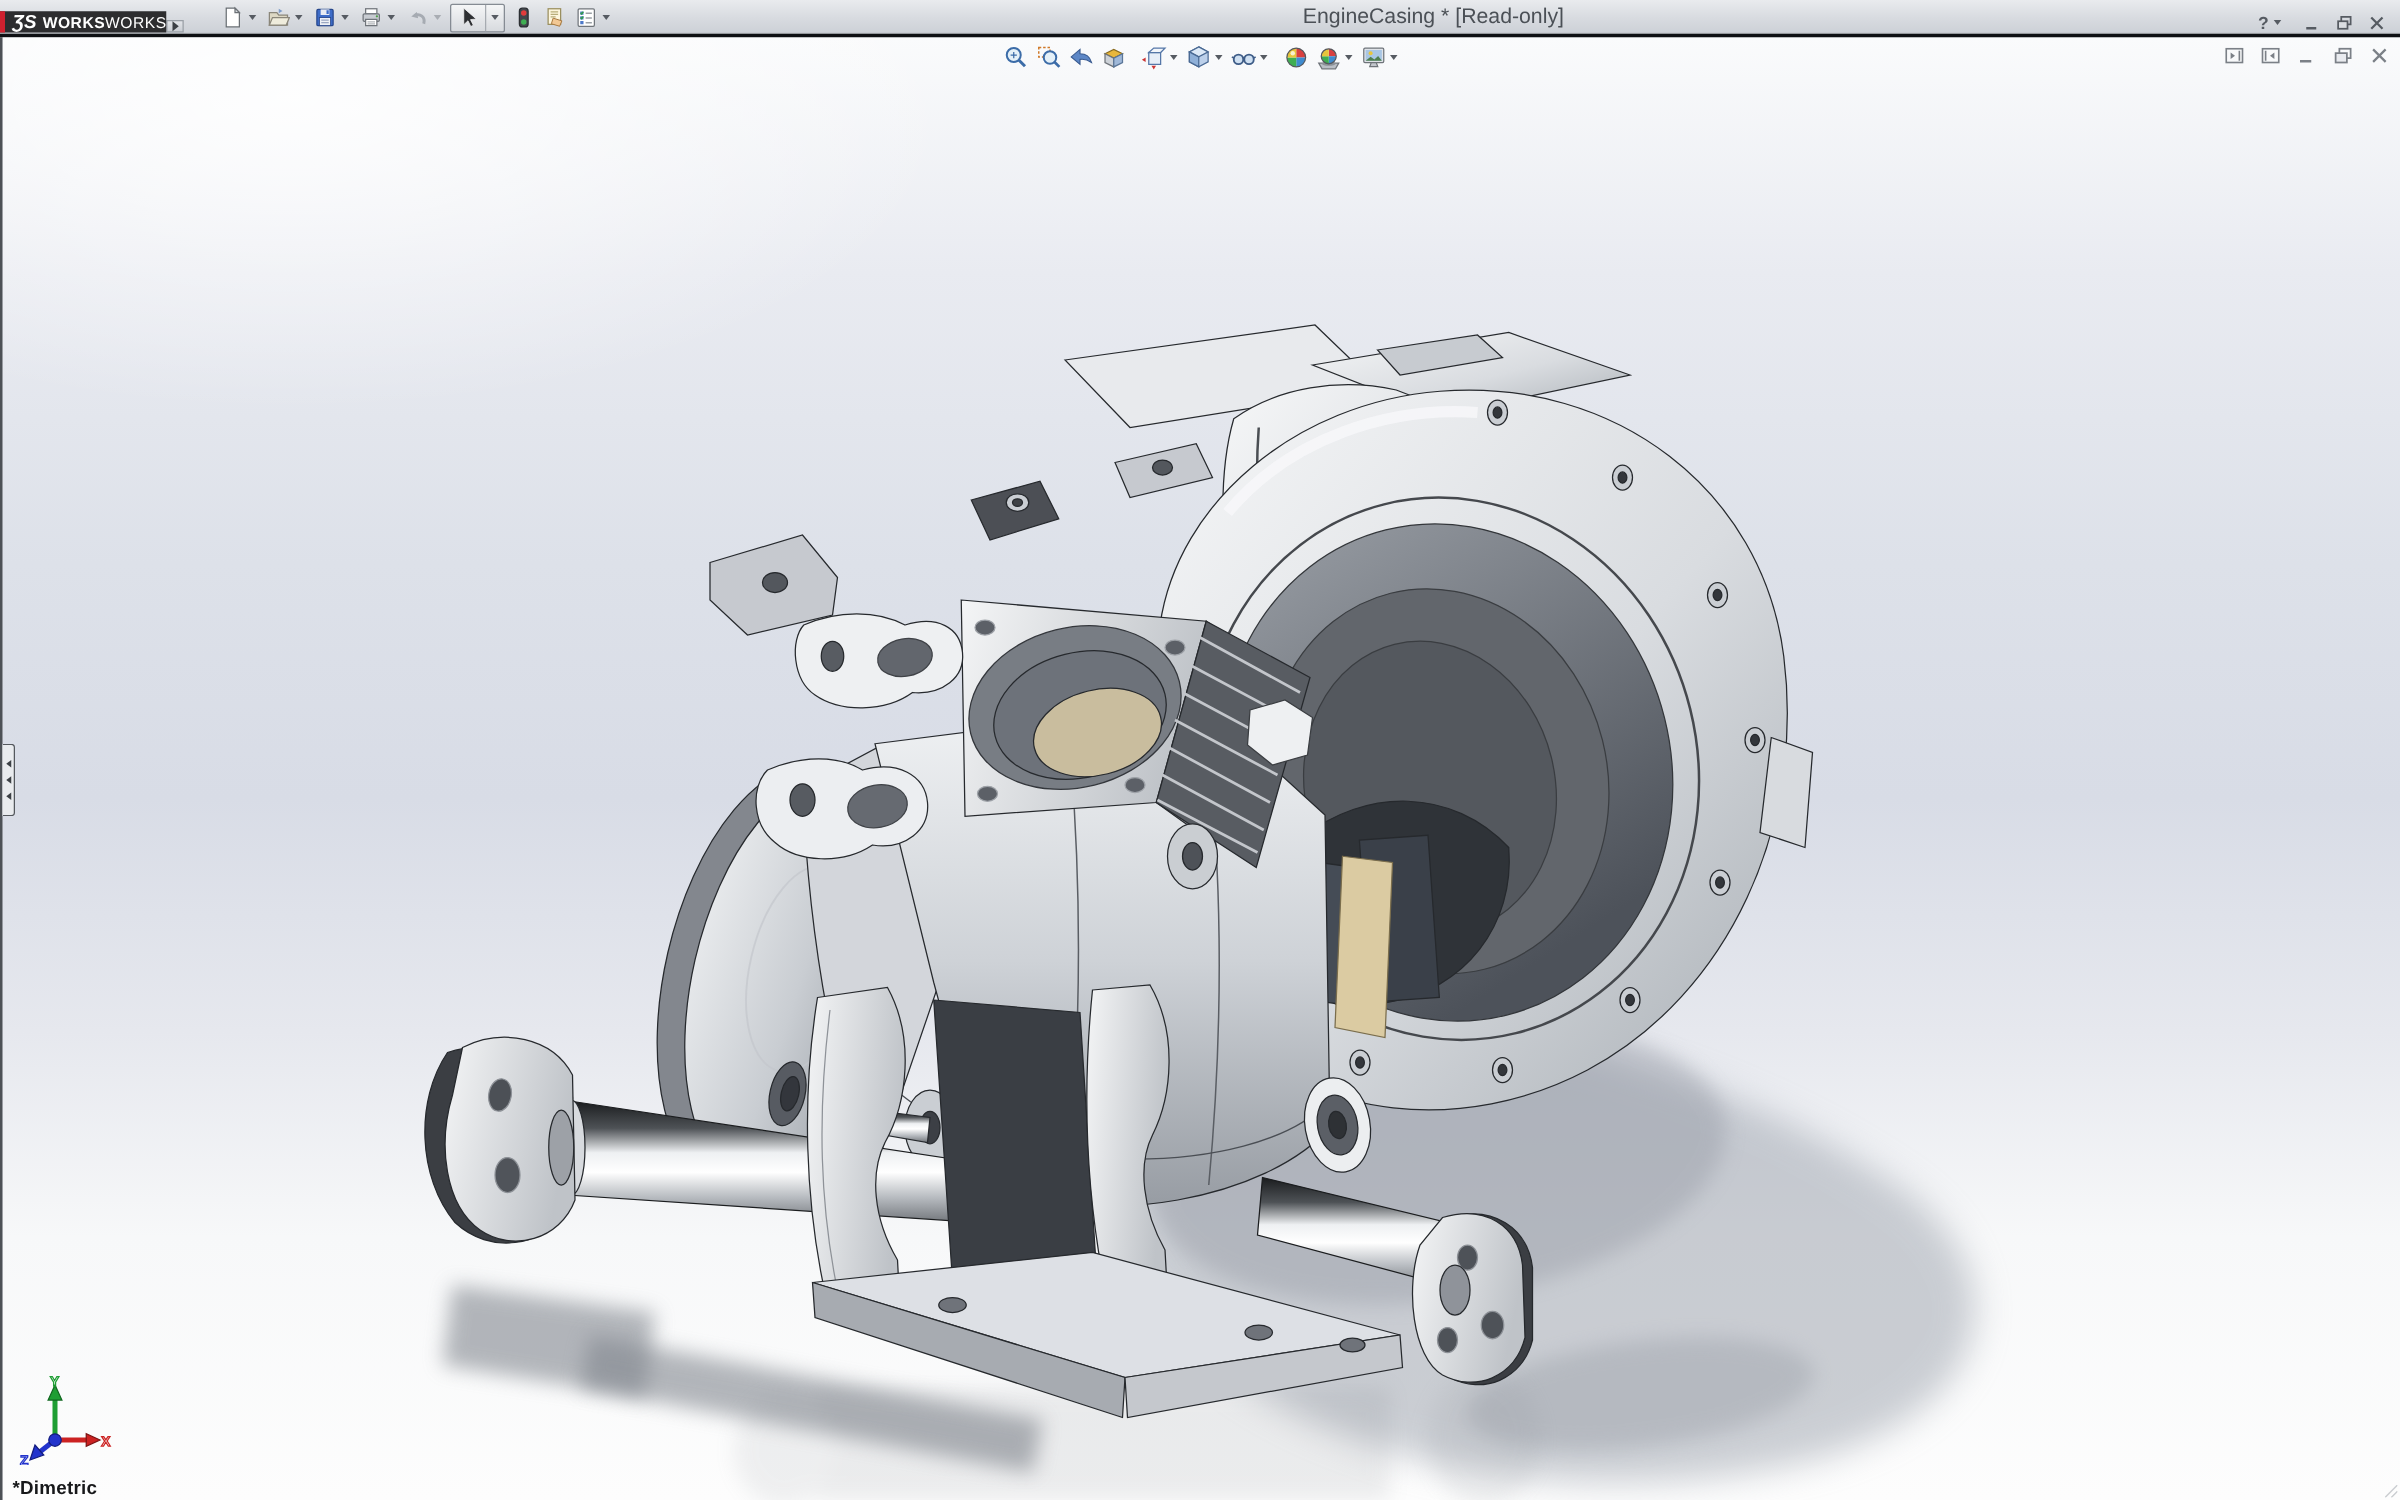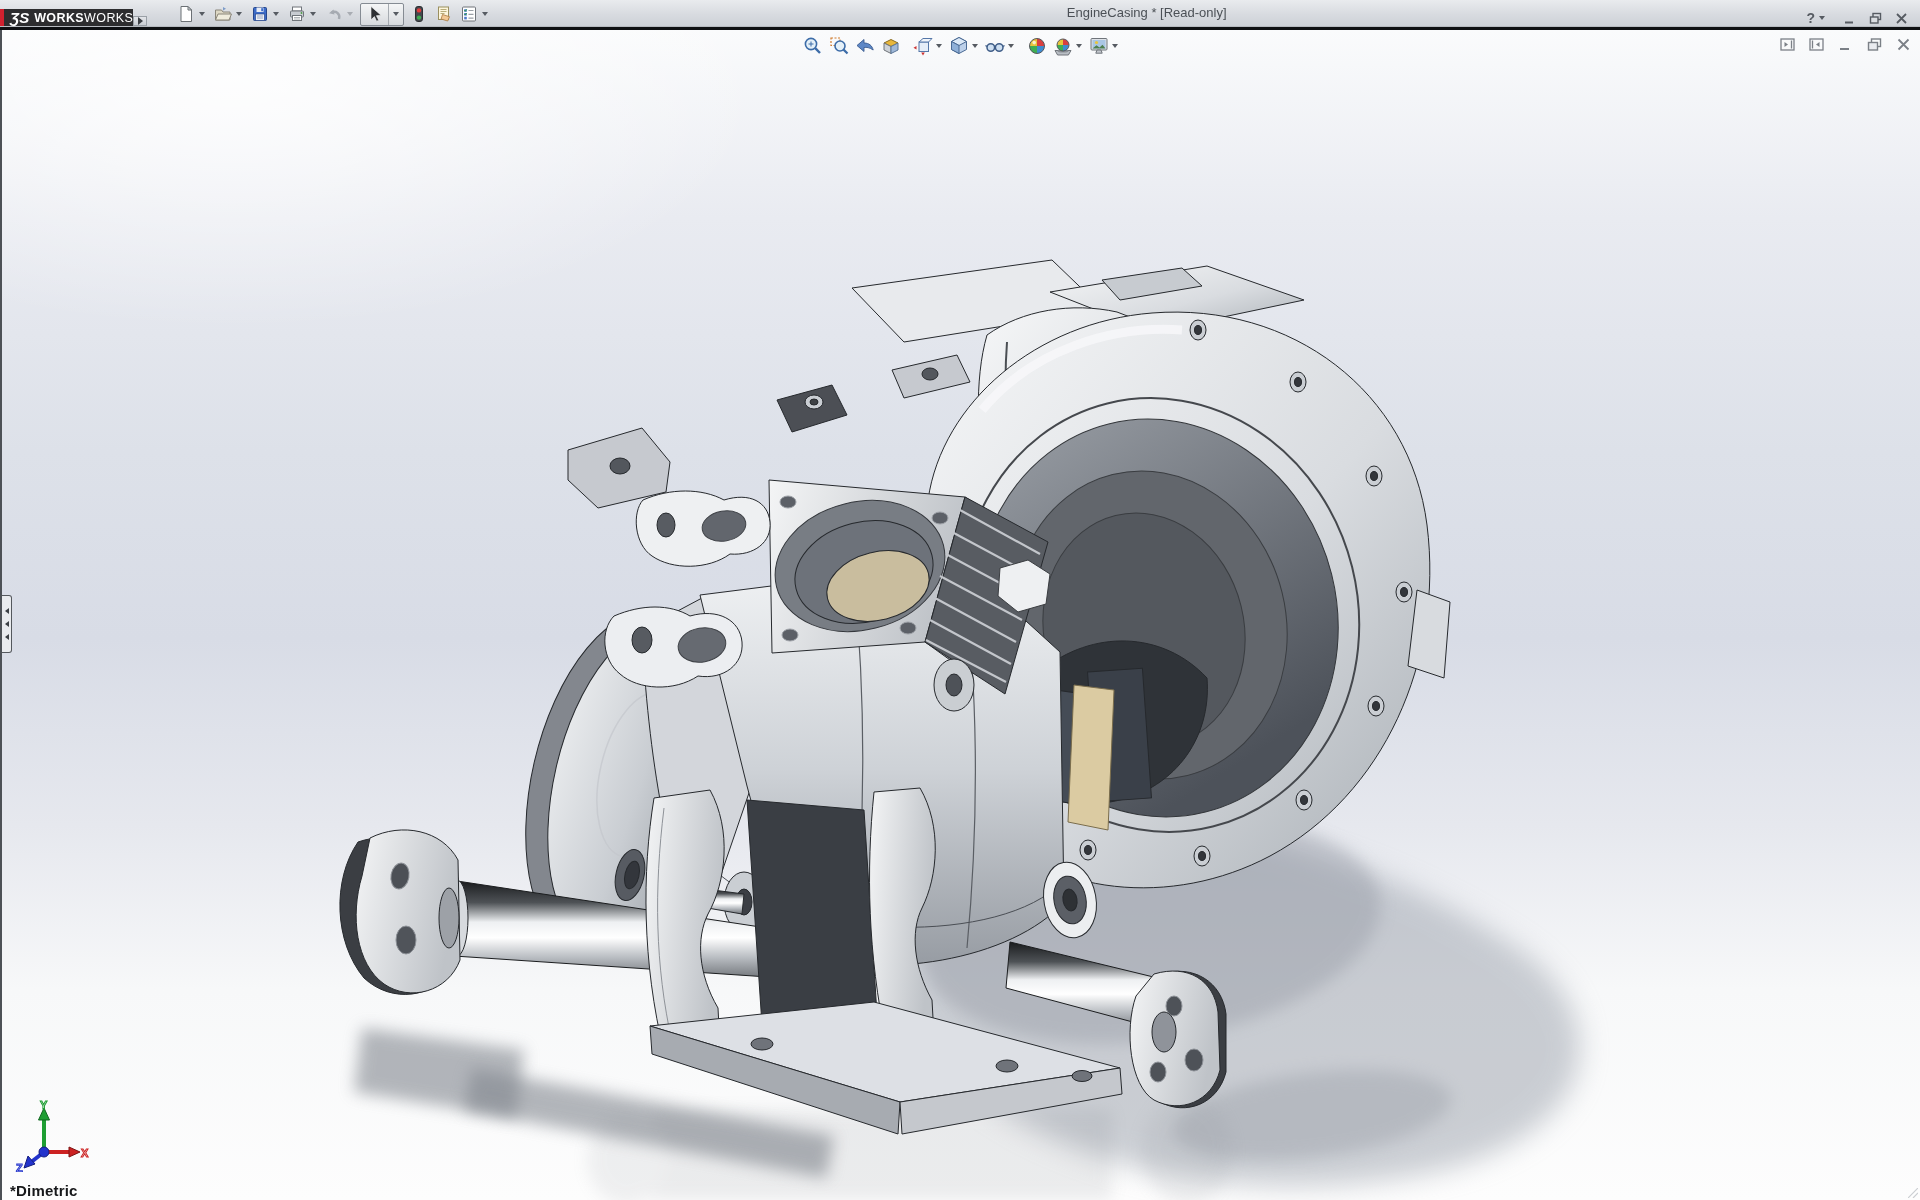--- a/index.html
+++ b/index.html
@@ -26,21 +26,21 @@
     align-items:center; justify-content:center; padding:0; }
   .caret { width:0; height:0; border-left:3.5px solid transparent; border-right:3.5px solid transparent;
     border-top:4px solid #565b62; margin:0 5px 0 1px; display:inline-block; }
   .caret.dim { border-top-color:#a9adb3; }
   .tb-select { display:flex; align-items:center; border:1px solid #858b93; border-radius:2px;
     background:linear-gradient(180deg,#f5f6f7,#d7dade); height:23px; margin:0 2px; }
   .tb-select .sep { width:1px; height:100%; background:#a6abb1; margin-left:2px; }
   .tb-select .caret { margin:0 4px; }
   .ic { display:block; }
 
-  .win-title { flex:1 1 auto; text-align:center; font-size:13px; color:#4b5056;
+  .win-title { flex:1 1 auto; text-align:center; font-size:17px; color:#4b5056;
     line-height:26px; white-space:nowrap; overflow:hidden; }
 
   .titlebar-controls { flex:0 0 auto; display:flex; align-items:center; gap:13px; padding:0 12px 0 6px; }
   .tc-btn { background:transparent; border:none; display:flex; align-items:center; gap:3px;
     color:#565b62; font-size:14px; font-weight:bold; padding:0; }
 
   
   .separator { height:3px; background:#0e1013; }
 
   

